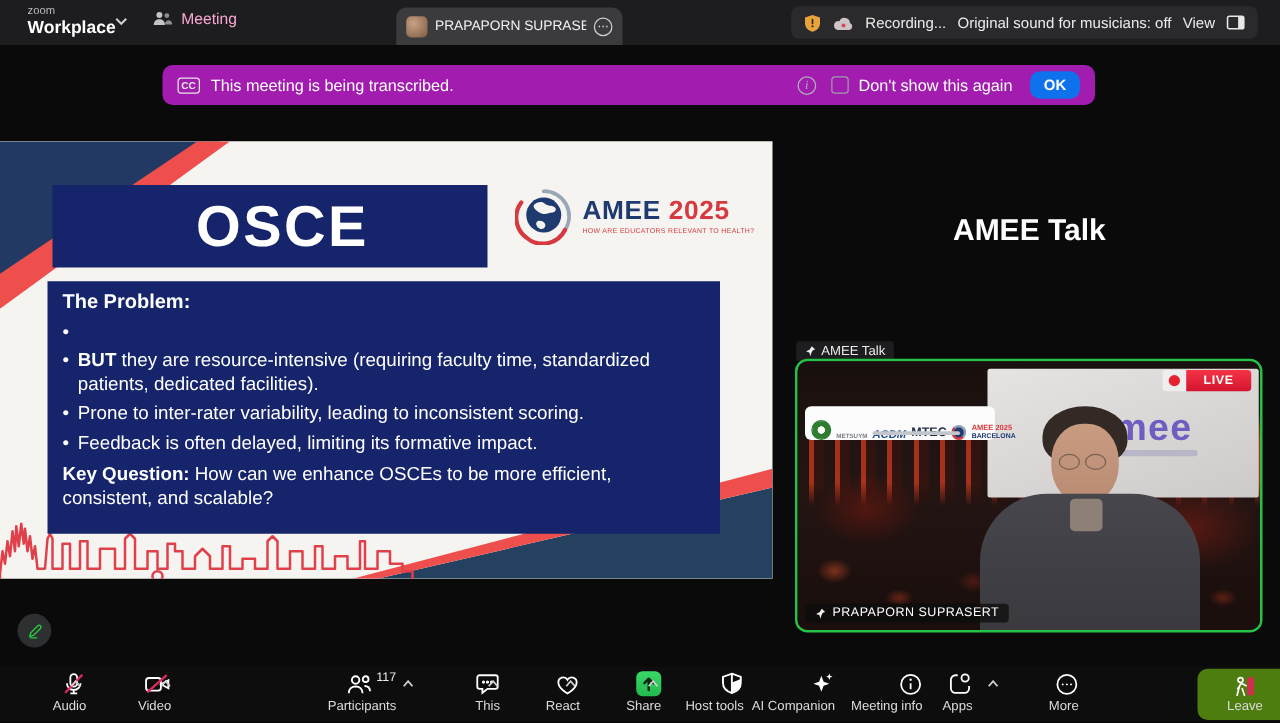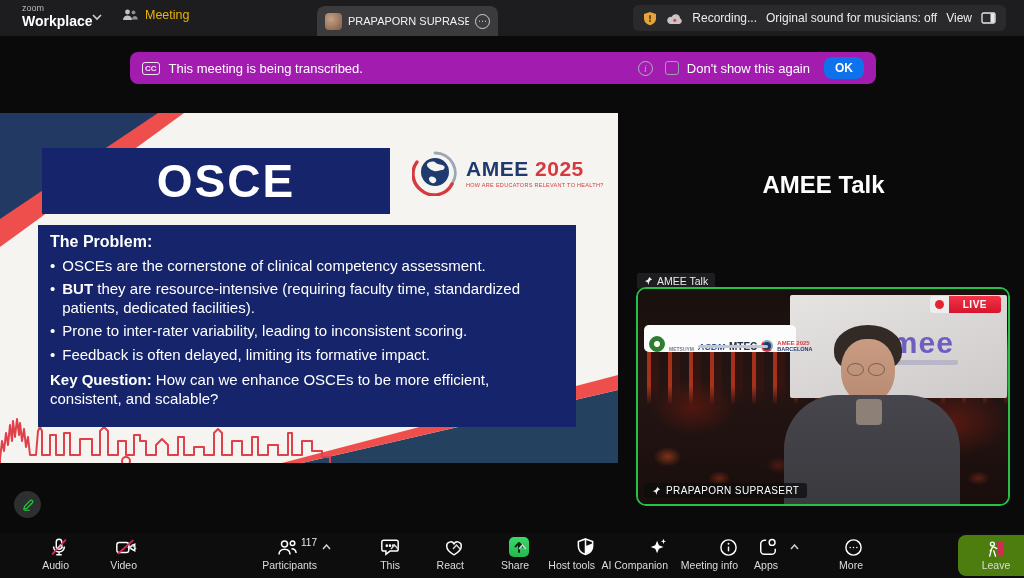--- a/index.html
+++ b/index.html
@@ -5,21 +5,21 @@
   * { margin:0; padding:0; box-sizing:border-box; }
   body { background:#000; font-family:"Liberation Sans", sans-serif; }
   .screen { position:relative; width:1024px; height:578px; background:#0a0a0a; overflow:hidden; }
 
   
   .topbar { position:absolute; left:0; top:0; width:1024px; height:36px; background:#1d1d1f; }
   .zoomlogo { position:absolute; left:22px; top:3px; cursor:pointer; }
   .zoomlogo .z1 { font-size:9px; color:#b9b9bc; line-height:10px; }
   .zoomlogo .z2 { font-size:14px; font-weight:bold; color:#fff; line-height:16px; }
   .chev-down { position:absolute; left:92px; top:14px; }
-  .meeting-tab { position:absolute; left:122px; top:8px; display:flex; align-items:center; gap:7px; color:#eab308; font-size:12.5px; }
+  .meeting-tab { position:absolute; left:122px; top:8px; display:flex; align-items:center; gap:7px; color:#f9a8d4; font-size:12.5px; }
   .screen-tab { position:absolute; left:317px; top:6px; width:181px; height:30px; background:#3b3b3e; border-radius:8px 8px 0 0; display:flex; align-items:center; gap:6px; padding:0 8px; }
   .avatar { width:17px; height:17px; border-radius:4px; background:radial-gradient(circle at 35% 35%, #c9a184, #7b5b44); flex:none; }
   .screen-tab .ttl { color:#f2f2f2; font-size:11px; white-space:nowrap; overflow:hidden; }
   .dots-circle { width:15px; height:15px; border:1px solid #cfcfcf; border-radius:50%; color:#e8e8e8; font-size:9px; line-height:13px; text-align:center; flex:none; }
   .top-right { position:absolute; right:18px; top:5px; height:26px; background:#2a2a2d; border-radius:6px; display:flex; align-items:center; gap:9px; padding:0 10px; color:#ececec; font-size:12px; }
   .top-right .lbl { white-space:nowrap; }
 
   
   .notify { position:absolute; left:130px; top:52px; width:746px; height:32px; background:#a21caf; border-radius:8px; display:flex; align-items:center; padding:0 12px; color:#fff; font-size:13px; }
   .cc-badge { border:1.5px solid #e8e8e8; border-radius:3px; font-size:8px; font-weight:bold; padding:1px 2px; color:#e8e8e8; margin-right:9px; }
@@ -210,21 +210,20 @@
       <span class="amee-txt">
         <div class="l1"><span>AMEE</span> <b>2025</b></div>
         <div class="tag">HOW ARE EDUCATORS RELEVANT TO HEALTH?</div>
       </span>
     </div>
 
     <div class="problem-box">
       <div class="hd">The Problem:</div>
       <div class="bullet">
         <span class="dot">•</span>
-        <span><b></b><span>OSCEs are the cornerstone of clinical competency assessment.</span></span>
       </div>
       <div class="bullet">
         <span class="dot">•</span>
         <span><b>BUT </b><span>they are resource-intensive (requiring faculty time, standardized patients, dedicated facilities).</span></span>
       </div>
       <div class="bullet">
         <span class="dot">•</span>
         <span><b></b><span>Prone to inter-rater variability, leading to inconsistent scoring.</span></span>
       </div>
       <div class="bullet">

